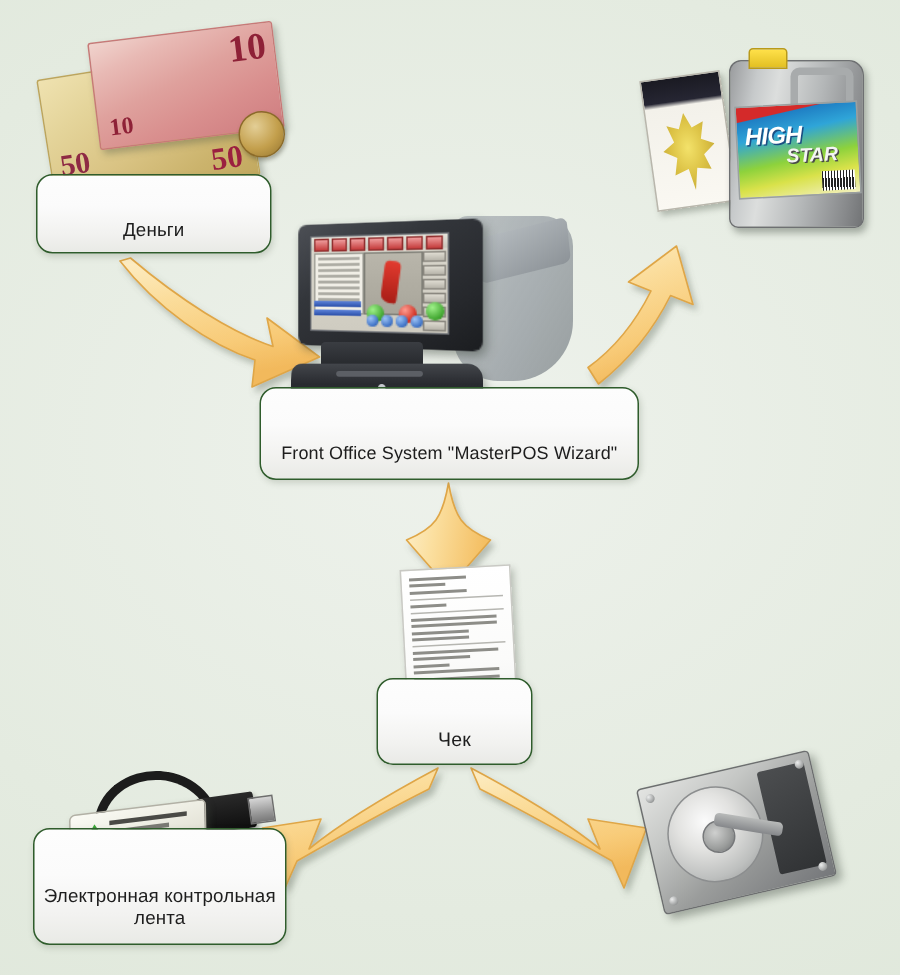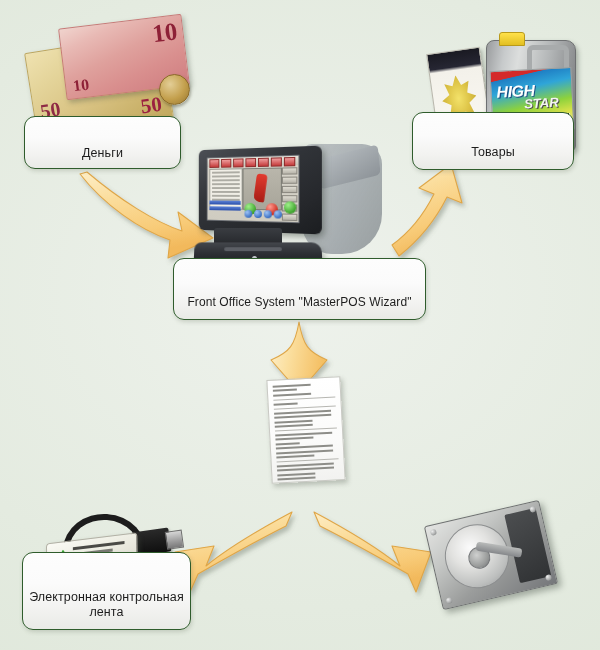--- a/index.html
+++ b/index.html
@@ -606,28 +606,28 @@
     </div>
 
   </div>
 
   <div class="layer-boxes">
 
     <div class="node" id="node-money">
       <span class="node-label">Деньги</span>
     </div>
 
-    <div class="node" id="node-goods">
-      <span class="node-label">Товары</span>
-    </div>
 
     <div class="node" id="node-pos">
       <span class="node-label">Front Office System "MasterPOS Wizard"</span>
     </div>
 
+    <div class="node" id="node-receipt">
+      <span class="node-label">Чек</span>
+    </div>
 
     <div class="node tall" id="node-eclt">
       <span class="node-label">Электронная контрольная лента</span>
     </div>
 
 
   </div>
 
 </div>
 

